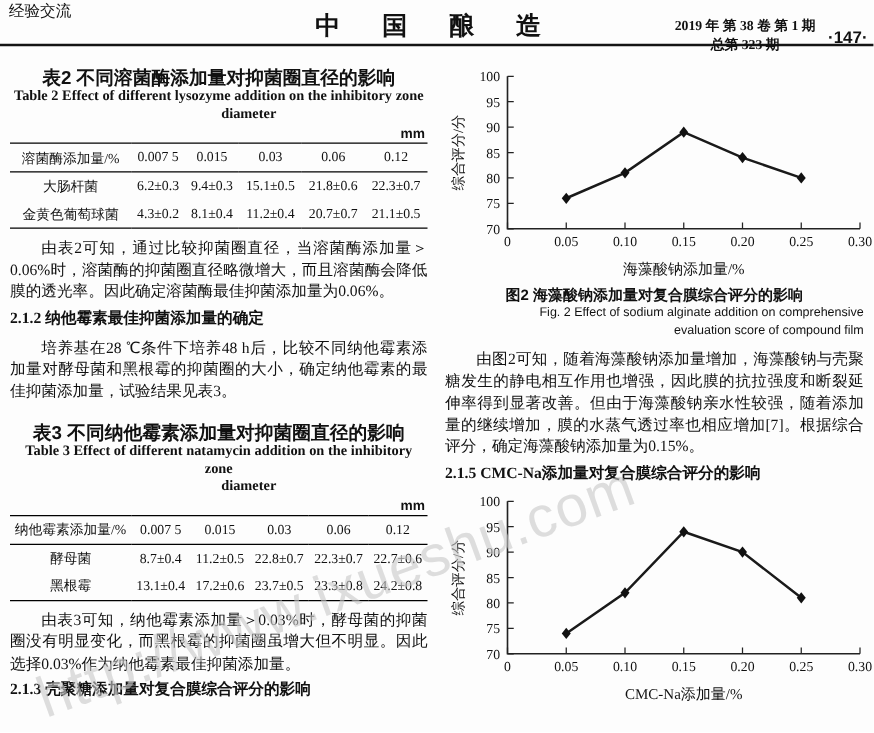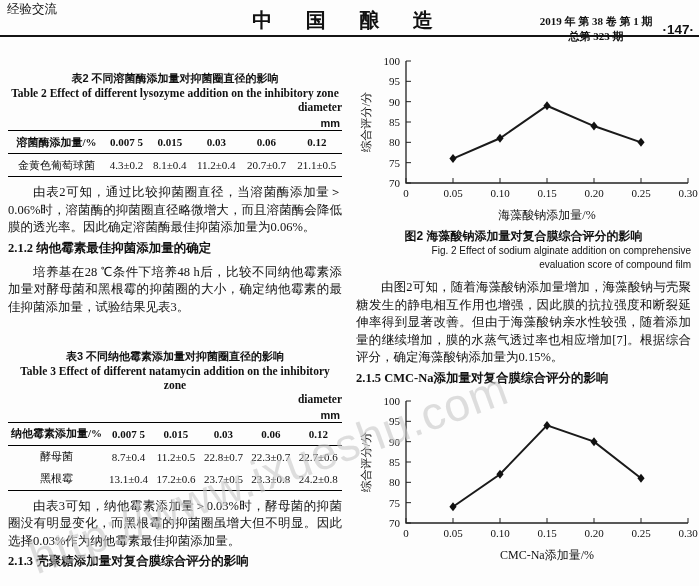--- a/index.html
+++ b/index.html
@@ -32,42 +32,42 @@
     position: absolute; right: 5px; top: 14px;
     display: flex; align-items: center; gap: 10px;
   }
   .issue-block { text-align: center; font-size: 11px; line-height: 15px; font-weight: 600; }
   .page-number { font-weight: 700; font-size: 13.5px; font-family: "Liberation Sans", sans-serif; }
   
   .columns { display: flex; gap: 14px; padding: 2px 8px 0 8px; }
   .col { width: 335px; }
   
   .tbl-caption-cn {
-    margin-top: 32px; text-align: center;
-    font-family: "Liberation Sans", sans-serif;
-    font-weight: 700; font-size: 11px; line-height: 15px;
+    margin-top: 16px; text-align: center;
+    font-family: "Liberation Sans", sans-serif;
+    font-weight: 700; font-size: 15px; line-height: 15px;
   }
   .tbl-caption-en {
     text-align: center;
     font-family: Liberation Serif, serif;
     font-weight: 700; font-size: 11.5px; line-height: 14px;
   }
-  .tbl-caption-en.indent { text-align: right; padding-left: 48px; }
+  .tbl-caption-en.indent { text-align: center; padding-left: 48px; }
   .unit-label {
     text-align: right; padding-right: 2px; margin-top: 3px; margin-bottom: 1px;
     font-family: "Liberation Sans", sans-serif;
     font-weight: 700; font-size: 11px;
   }
   table.data-table {
     width: 100%; border-collapse: collapse;
     border-top: 1.5px solid #000; border-bottom: 1.5px solid #000;
     font-size: 11px; white-space: nowrap;
   }
   table.data-table th {
-    font-weight: 700; padding: 3.5px 0;
+    font-weight: 400; padding: 3.5px 0;
     border-bottom: 1px solid #000; text-align: center;
   }
   table.data-table td { padding: 3.5px 0; text-align: center; }
   table.data-table th:first-child, table.data-table td:first-child { width: 29%; }
   
   p.body-text {
     font-size: 12.5px; line-height: 17.6px;
     text-align: justify; text-indent: 2em;
     margin-top: 7px;
   }
@@ -127,20 +127,28 @@
             <tr>
               <th>溶菌酶添加量/%</th>
               <th>0.007 5</th>
               <th>0.015</th>
               <th>0.03</th>
               <th>0.06</th>
               <th>0.12</th>
             </tr>
           </thead>
           <tbody>
+            <tr>
+              <td>大肠杆菌</td>
+              <td>6.2±0.3</td>
+              <td>9.4±0.3</td>
+              <td>15.1±0.5</td>
+              <td>21.8±0.6</td>
+              <td>22.3±0.7</td>
+            </tr>
             <tr>
               <td>金黄色葡萄球菌</td>
               <td>4.3±0.2</td>
               <td>8.1±0.4</td>
               <td>11.2±0.4</td>
               <td>20.7±0.7</td>
               <td>21.1±0.5</td>
             </tr>
           </tbody>
         </table>

